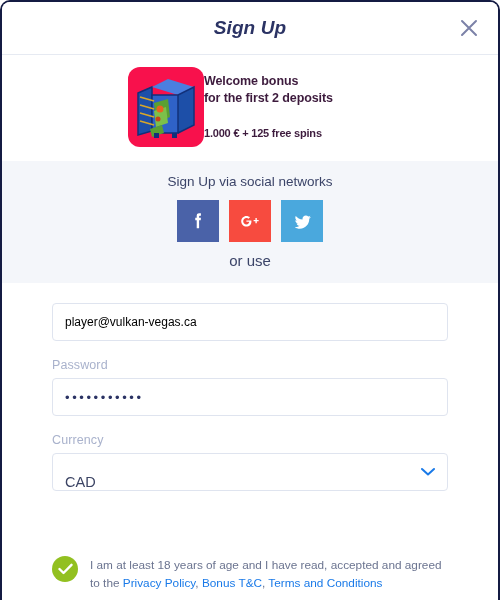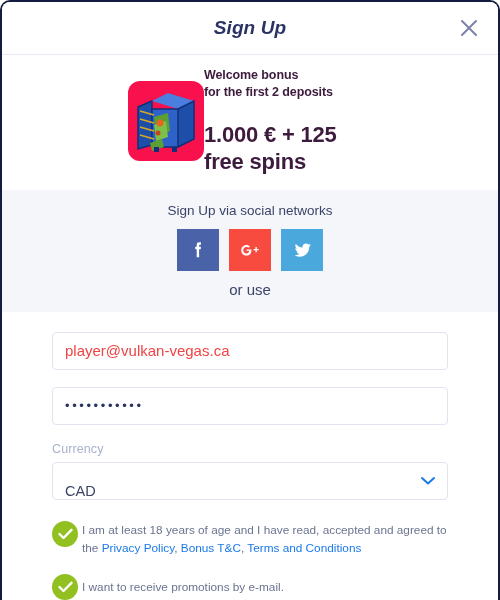--- a/index.html
+++ b/index.html
@@ -84,21 +84,21 @@
   .bonus-line {
     font-size: 12.5px;
     font-weight: 700;
     color: #3d1b3d;
     line-height: 1.35;
     letter-spacing: -0.1px;
   }
 
   .bonus-amount {
     margin-top: 20px;
-    font-size: 22px;
+    font-size: 11px;
     font-weight: 700;
     color: #3d1b3d;
     line-height: 1.25;
     letter-spacing: -0.2px;
   }
 
   
   .social-section {
     background: #f4f6fa;
     padding: 13px 0 14px 0;
@@ -150,22 +150,22 @@
     margin-bottom: 6px;
     letter-spacing: 0.1px;
   }
 
   .field-input {
     width: 100%;
     height: 38px;
     border: 1px solid #dfe4ef;
     border-radius: 4px;
     padding: 0 12px;
-    font-size: 15px;
-    color: #ef4444;
+    font-size: 12px;
+    color: #000000;
     font-family: "Liberation Sans", sans-serif;
     background: #ffffff;
     outline: none;
   }
   .field-input::placeholder { color: #b3bace; }
 
   .field-input.password {
     font-size: 13px;
     letter-spacing: 2.6px;
     color: #2b3364;
@@ -196,22 +196,23 @@
     pointer-events: none;
   }
   .select-chevron svg { display: block; }
 
   
   .checks { padding: 3px 50px 0 50px; background: #ffffff; }
 
   .check-row {
     display: flex;
     align-items: flex-start;
-    gap: 4px;
+    gap: 12px;
     margin-bottom: 16px;
+    margin-top: 44px;
   }
   .check-row.second { align-items: center; }
 
   .check-mark {
     flex: 0 0 auto;
     width: 26px;
     height: 26px;
     border-radius: 50%;
     background: #92c020;
     display: flex;
@@ -316,20 +317,21 @@
     <div class="or-use">or use</div>
   </div>
 
   <div class="form-area">
 
     <div class="field">
       <input class="field-input" type="text" value="player@vulkan-vegas.ca" style="">
     </div>
 
     <div class="field">
+      <label class="field-label">Password</label>
       <input class="field-input password" type="text" value="•••••••••••" style="">
     </div>
 
     <div class="field">
       <label class="field-label">Currency</label>
       <div class="select-wrap">
         <div class="select-box">
           <span>CAD</span>
         </div>
         <span class="select-chevron">

